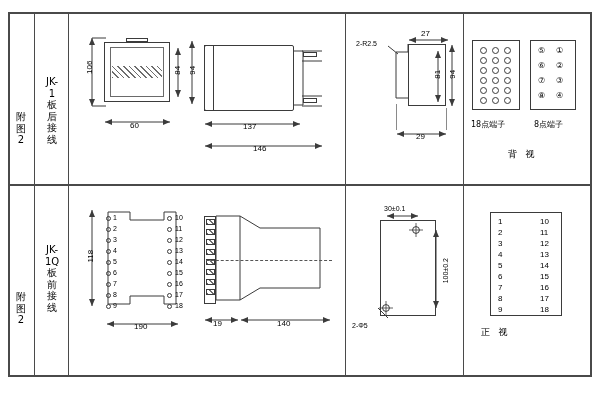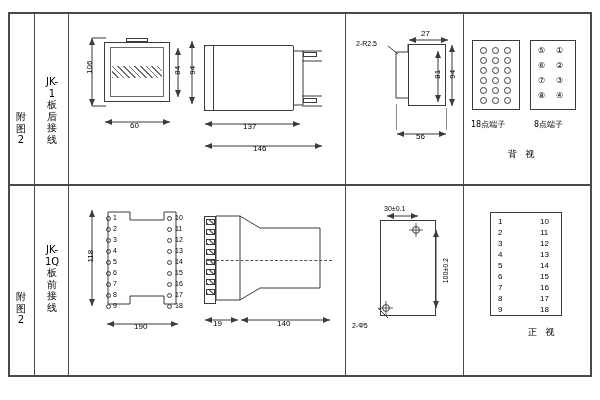--- a/index.html
+++ b/index.html
@@ -148,21 +148,21 @@
     <polygon points="6,1 3,8 9,8" fill="#3b3b3b"></polygon>
     <polygon points="6,62 3,55 9,55" fill="#3b3b3b"></polygon>
   </svg>
   <div class="t8" style="left:449px;top:70px;transform:rotate(-90deg);">94</div>
 
   <svg style="left:396px;top:128px;width:56px;height:12px;">
     <line x1="1" y1="6" x2="50" y2="6" stroke="#3b3b3b" stroke-width="1"></line>
     <polygon points="1,6 8,3 8,9" fill="#3b3b3b"></polygon>
     <polygon points="50,6 43,3 43,9" fill="#3b3b3b"></polygon>
   </svg>
-  <div class="t8" style="left:416px;top:133px;">56</div>
+  <div class="t8" style="left:416px;top:133px;">29</div>
 
   <div class="ln lnv" style="left:396px;top:104px;height:26px;background:#8a8a8a;"></div>
   <div class="ln lnv" style="left:446px;top:108px;height:22px;background:#8a8a8a;"></div>
 
   <div class="box" style="left:472px;top:40px;width:48px;height:70px;"></div>
 
   <div class="dot" style="left:480px;top:47px;width:7px;height:7px;"></div>
   <div class="dot" style="left:492px;top:47px;width:7px;height:7px;"></div>
   <div class="dot" style="left:504px;top:47px;width:7px;height:7px;"></div>
   <div class="dot" style="left:480px;top:57px;width:7px;height:7px;"></div>
@@ -337,15 +337,15 @@
   <div class="t8" style="left:540px;top:218px;">10</div>
   <div class="t8" style="left:540px;top:229px;">11</div>
   <div class="t8" style="left:540px;top:240px;">12</div>
   <div class="t8" style="left:540px;top:251px;">13</div>
   <div class="t8" style="left:540px;top:262px;">14</div>
   <div class="t8" style="left:540px;top:273px;">15</div>
   <div class="t8" style="left:540px;top:284px;">16</div>
   <div class="t8" style="left:540px;top:295px;">17</div>
   <div class="t8" style="left:540px;top:306px;">18</div>
 
-  <div class="t cjk" style="left:528px;top:328px;">正   视</div>
+  <div class="t cjk" style="left:481px;top:328px;">正   视</div>
 
 </div>
 
 </body></html>

